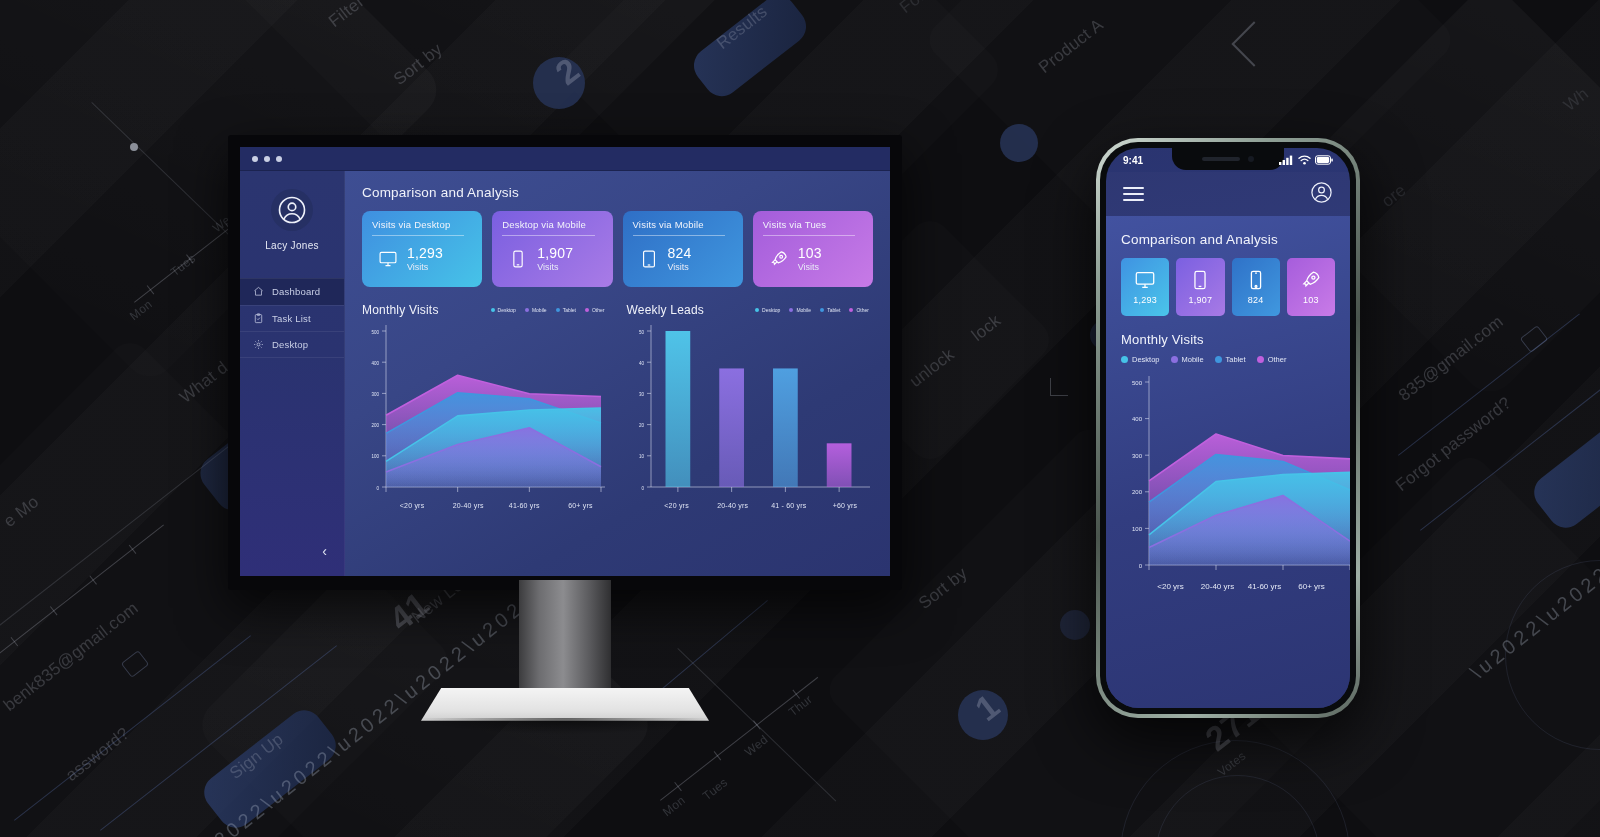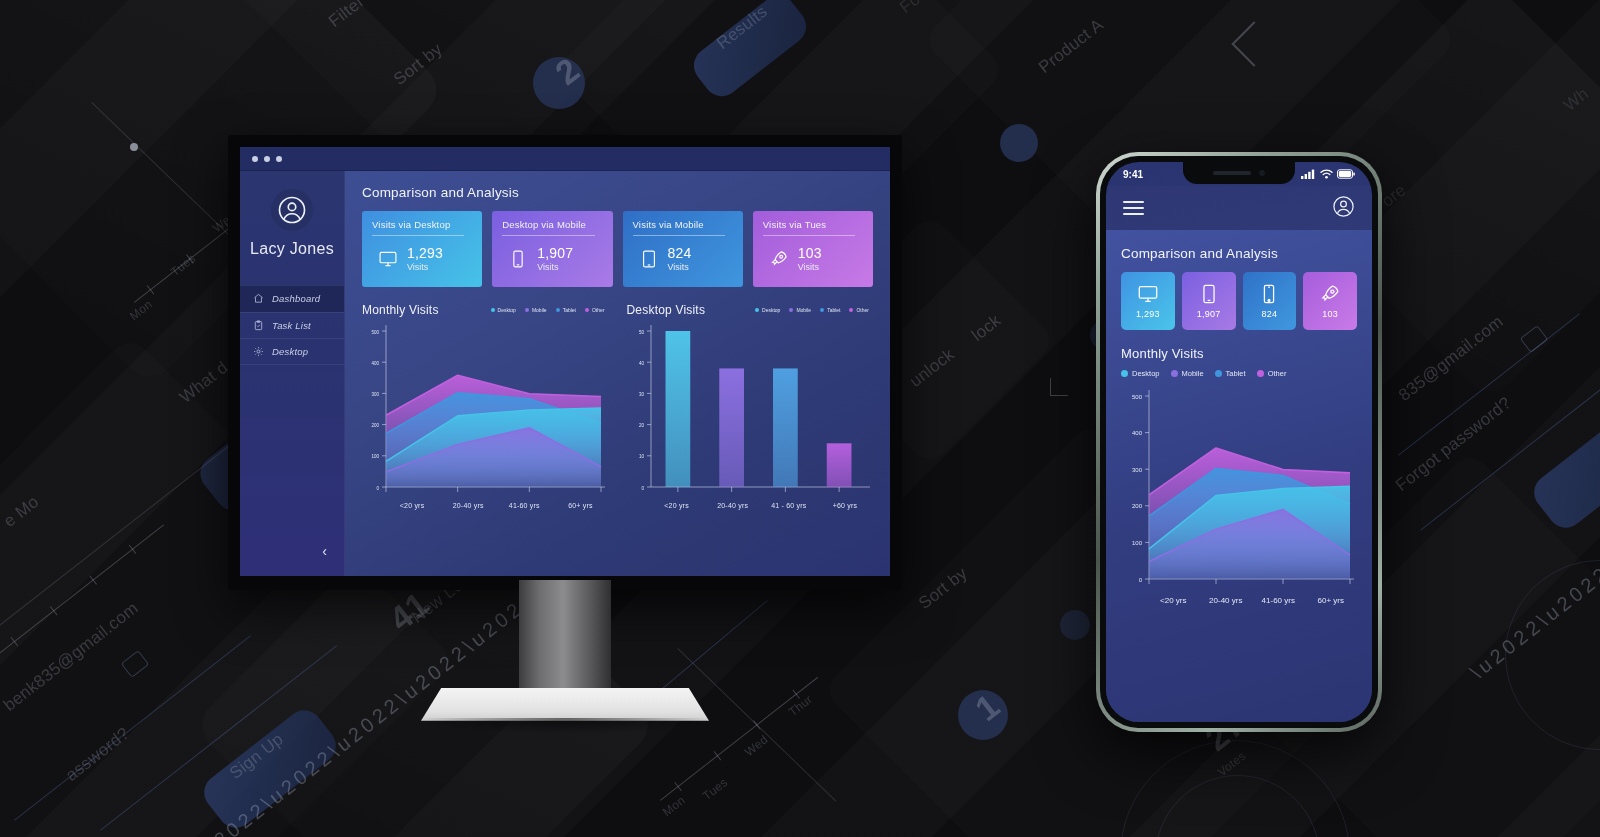--- a/index.html
+++ b/index.html
@@ -85,46 +85,46 @@
     background:linear-gradient(180deg,#2b3570 0%,#2a3370 45%,#2f2f78 100%);
     position:relative; display:flex; flex-direction:column; border-right:1px solid rgba(255,255,255,.05);
   }
   #profile { padding-top:18px; text-align:center; }
   #avatarWrap {
     width:42px; height:42px; margin:0 auto; border-radius:50%;
     background:#263064; display:flex; align-items:center; justify-content:center;
   }
   #avatarWrap svg { width:30px; height:30px; }
   #profileName {
-    margin-top:9px; font-size:16px; color:#e7eaf5; letter-spacing:.3px;
+    margin-top:9px; font-size:10px; color:#e7eaf5; letter-spacing:.3px;
   }
   #navList { margin-top:27px; }
   .navItem {
     height:26.5px; display:flex; align-items:center; gap:8px; padding-left:13px;
     border-top:1px solid rgba(255,255,255,.07);
-    color:#c9cfe6; font-size:9.5px; letter-spacing:.2px;font-style:italic;
+    color:#c9cfe6; font-size:9.5px; letter-spacing:.2px;
   }
   .navItem:last-child { border-bottom:1px solid rgba(255,255,255,.07); }
   .navItem.active { background:rgba(18,24,62,0.45); }
   .navItem svg { width:11px; height:11px; flex:0 0 11px; }
   #collapseBtn {
     position:absolute; bottom:18px; right:17px; color:#dfe4f2; font-size:14px; line-height:1;
   }
 
   
   #content {
     flex:1; padding:14px 17px 0 17px;
     background:linear-gradient(150deg,#3e4e93 0%,#384686 35%,#2e3a75 70%,#2b3470 100%);
     position:relative; overflow:hidden;
   }
   #pageTitle { font-size:13.5px; color:#f0f2fa; letter-spacing:.2px; margin-bottom:11px; }
 
   #statRow { display:flex; gap:10px; }
   .stat {
-    flex:1; height:76px; border-radius:3px; padding:8px 18px 0 10px;
+    flex:1; height:76px; border-radius:8px; padding:8px 18px 0 10px;
     position:relative; overflow:hidden;
   }
   .stat .stTitle { font-size:9.5px; color:#f2f4fb; letter-spacing:.2px; }
   .stat .stRule { margin-top:5px; height:1px; background:rgba(255,255,255,.42); }
   .stat .stBody { display:flex; align-items:center; gap:9px; margin-top:10px; padding-left:6px; }
   .stat .stIcon { width:20px; height:20px; flex:0 0 20px; }
   .stat .stIcon svg { width:20px; height:20px; }
   .stat .stNum { font-size:14px; color:#ffffff; line-height:1.05; letter-spacing:.2px; }
   .stat .stSub { font-size:9px; color:#e9ecf7; margin-top:1px; }
   .stat.c0 { background:linear-gradient(135deg,#3f8fe0 0%,#46c3e8 100%); }
@@ -138,21 +138,21 @@
   .chartTitle { font-size:12px; color:#f0f2fa; letter-spacing:.2px; }
   .legend { display:flex; gap:9px; margin-left:auto; padding-right:4px; }
   .legend .li { display:flex; align-items:center; gap:3px; font-size:5px; color:#dde2f2; }
   .legend .sw { width:4px; height:4px; border-radius:50%; }
   .chartSvgWrap { margin-top:6px; }
   .chartSvgWrap svg { display:block; }
   .xlabels { display:flex; margin-top:3px; padding-left:22px; }
   .xlabels span { flex:1; text-align:center; font-size:7px; color:#dfe4f4; letter-spacing:.2px; }
 
   
-  #phone { position:absolute; left:1096px; top:152px; width:286px; height:580px; }
+  #phone { position:absolute; left:1096px; top:138px; width:264px; height:580px; }
   #phoneFrame {
     position:absolute; inset:0; border-radius:42px;
     background:linear-gradient(140deg,#cfd9d2 0%,#8fa096 18%,#4a554e 50%,#9fb0a5 82%,#5a655e 100%);
     box-shadow:0 22px 60px rgba(0,0,0,.75);
     padding:4px;
   }
   #phoneInner {
     position:absolute; inset:4px; border-radius:38px; background:#090b0d; padding:6px;
   }
   #phoneScreen {
@@ -524,21 +524,21 @@
             <div class="xlabels" id="xl-monthly">
                 <span>&lt;20 yrs</span>
                 <span>20-40 yrs</span>
                 <span>41-60 yrs</span>
                 <span>60+ yrs</span>
               </div>
           </div>
 
           <div class="chartBlock">
             <div class="chartHead">
-              <div class="chartTitle">Desktop Visits</div>
+              <div class="chartTitle">Weekly Leads</div>
               <div class="legend" id="legend-weekly">
                   <span class="li">
                     <span class="sw" style="background: rgb(70, 195, 232);"></span>
                     <span>Desktop</span>
                   </span>
                   <span class="li">
                     <span class="sw" style="background: rgb(139, 111, 224);"></span>
                     <span>Mobile</span>
                   </span>
                   <span class="li">

